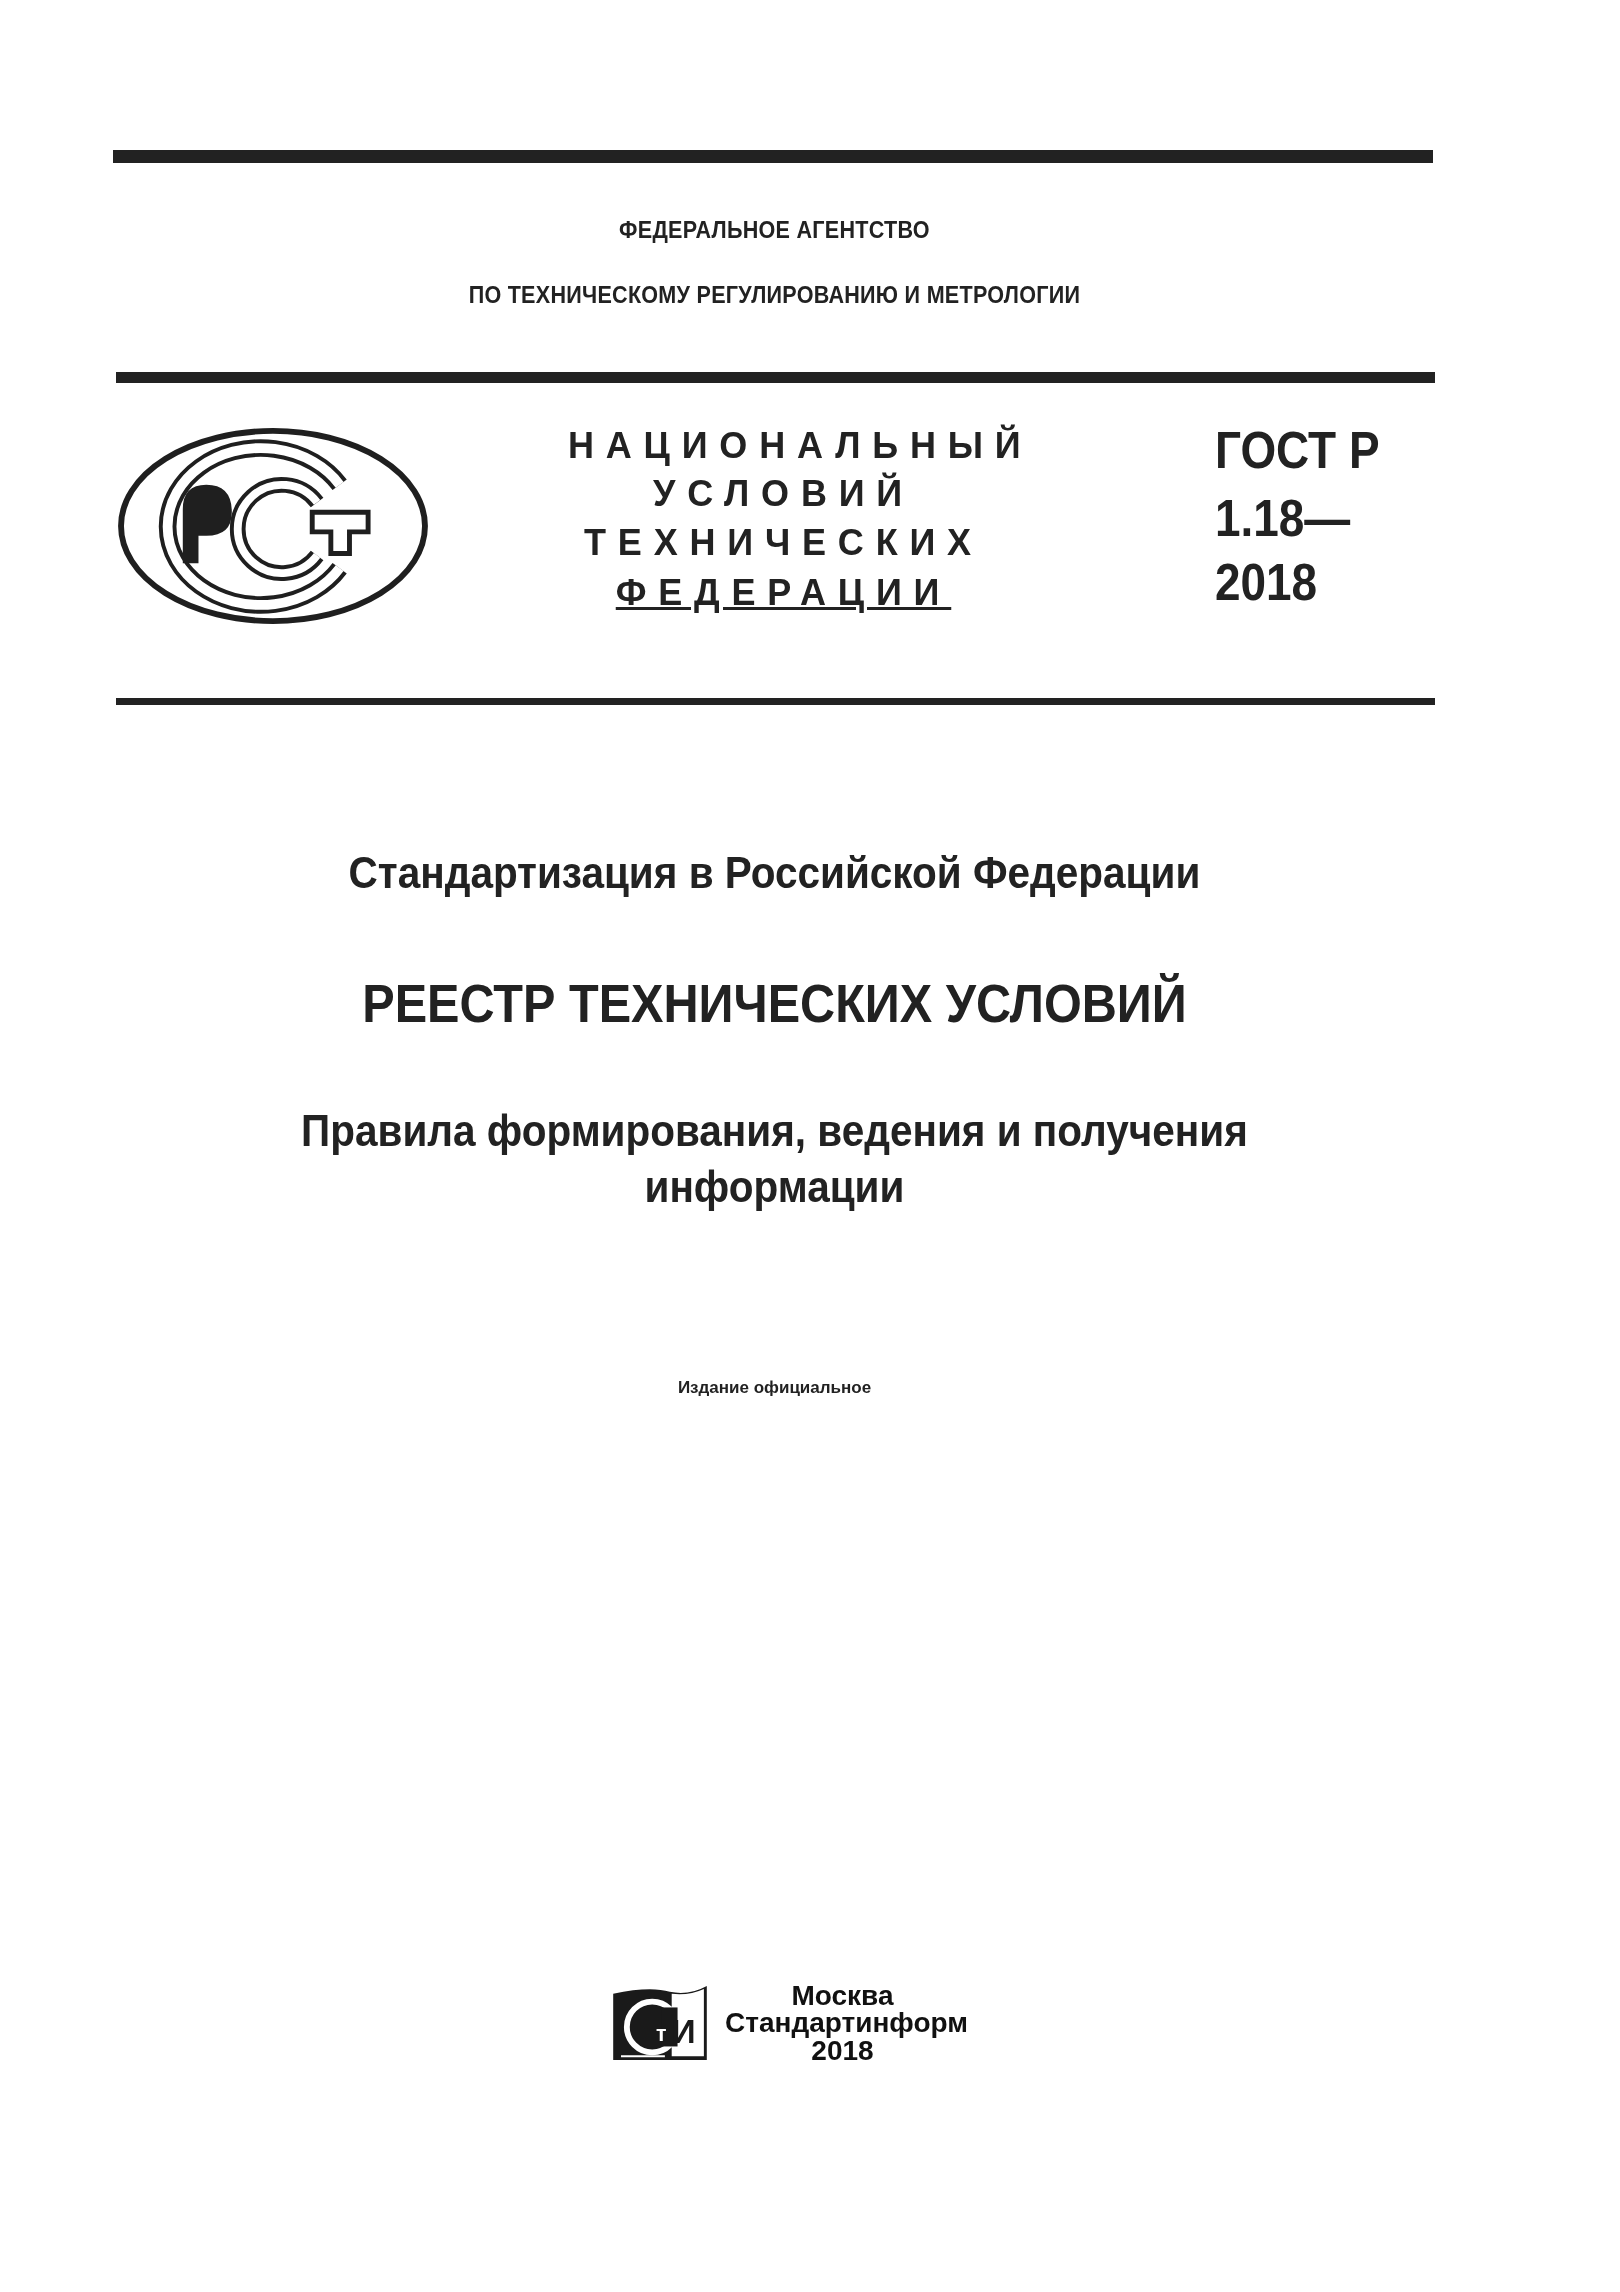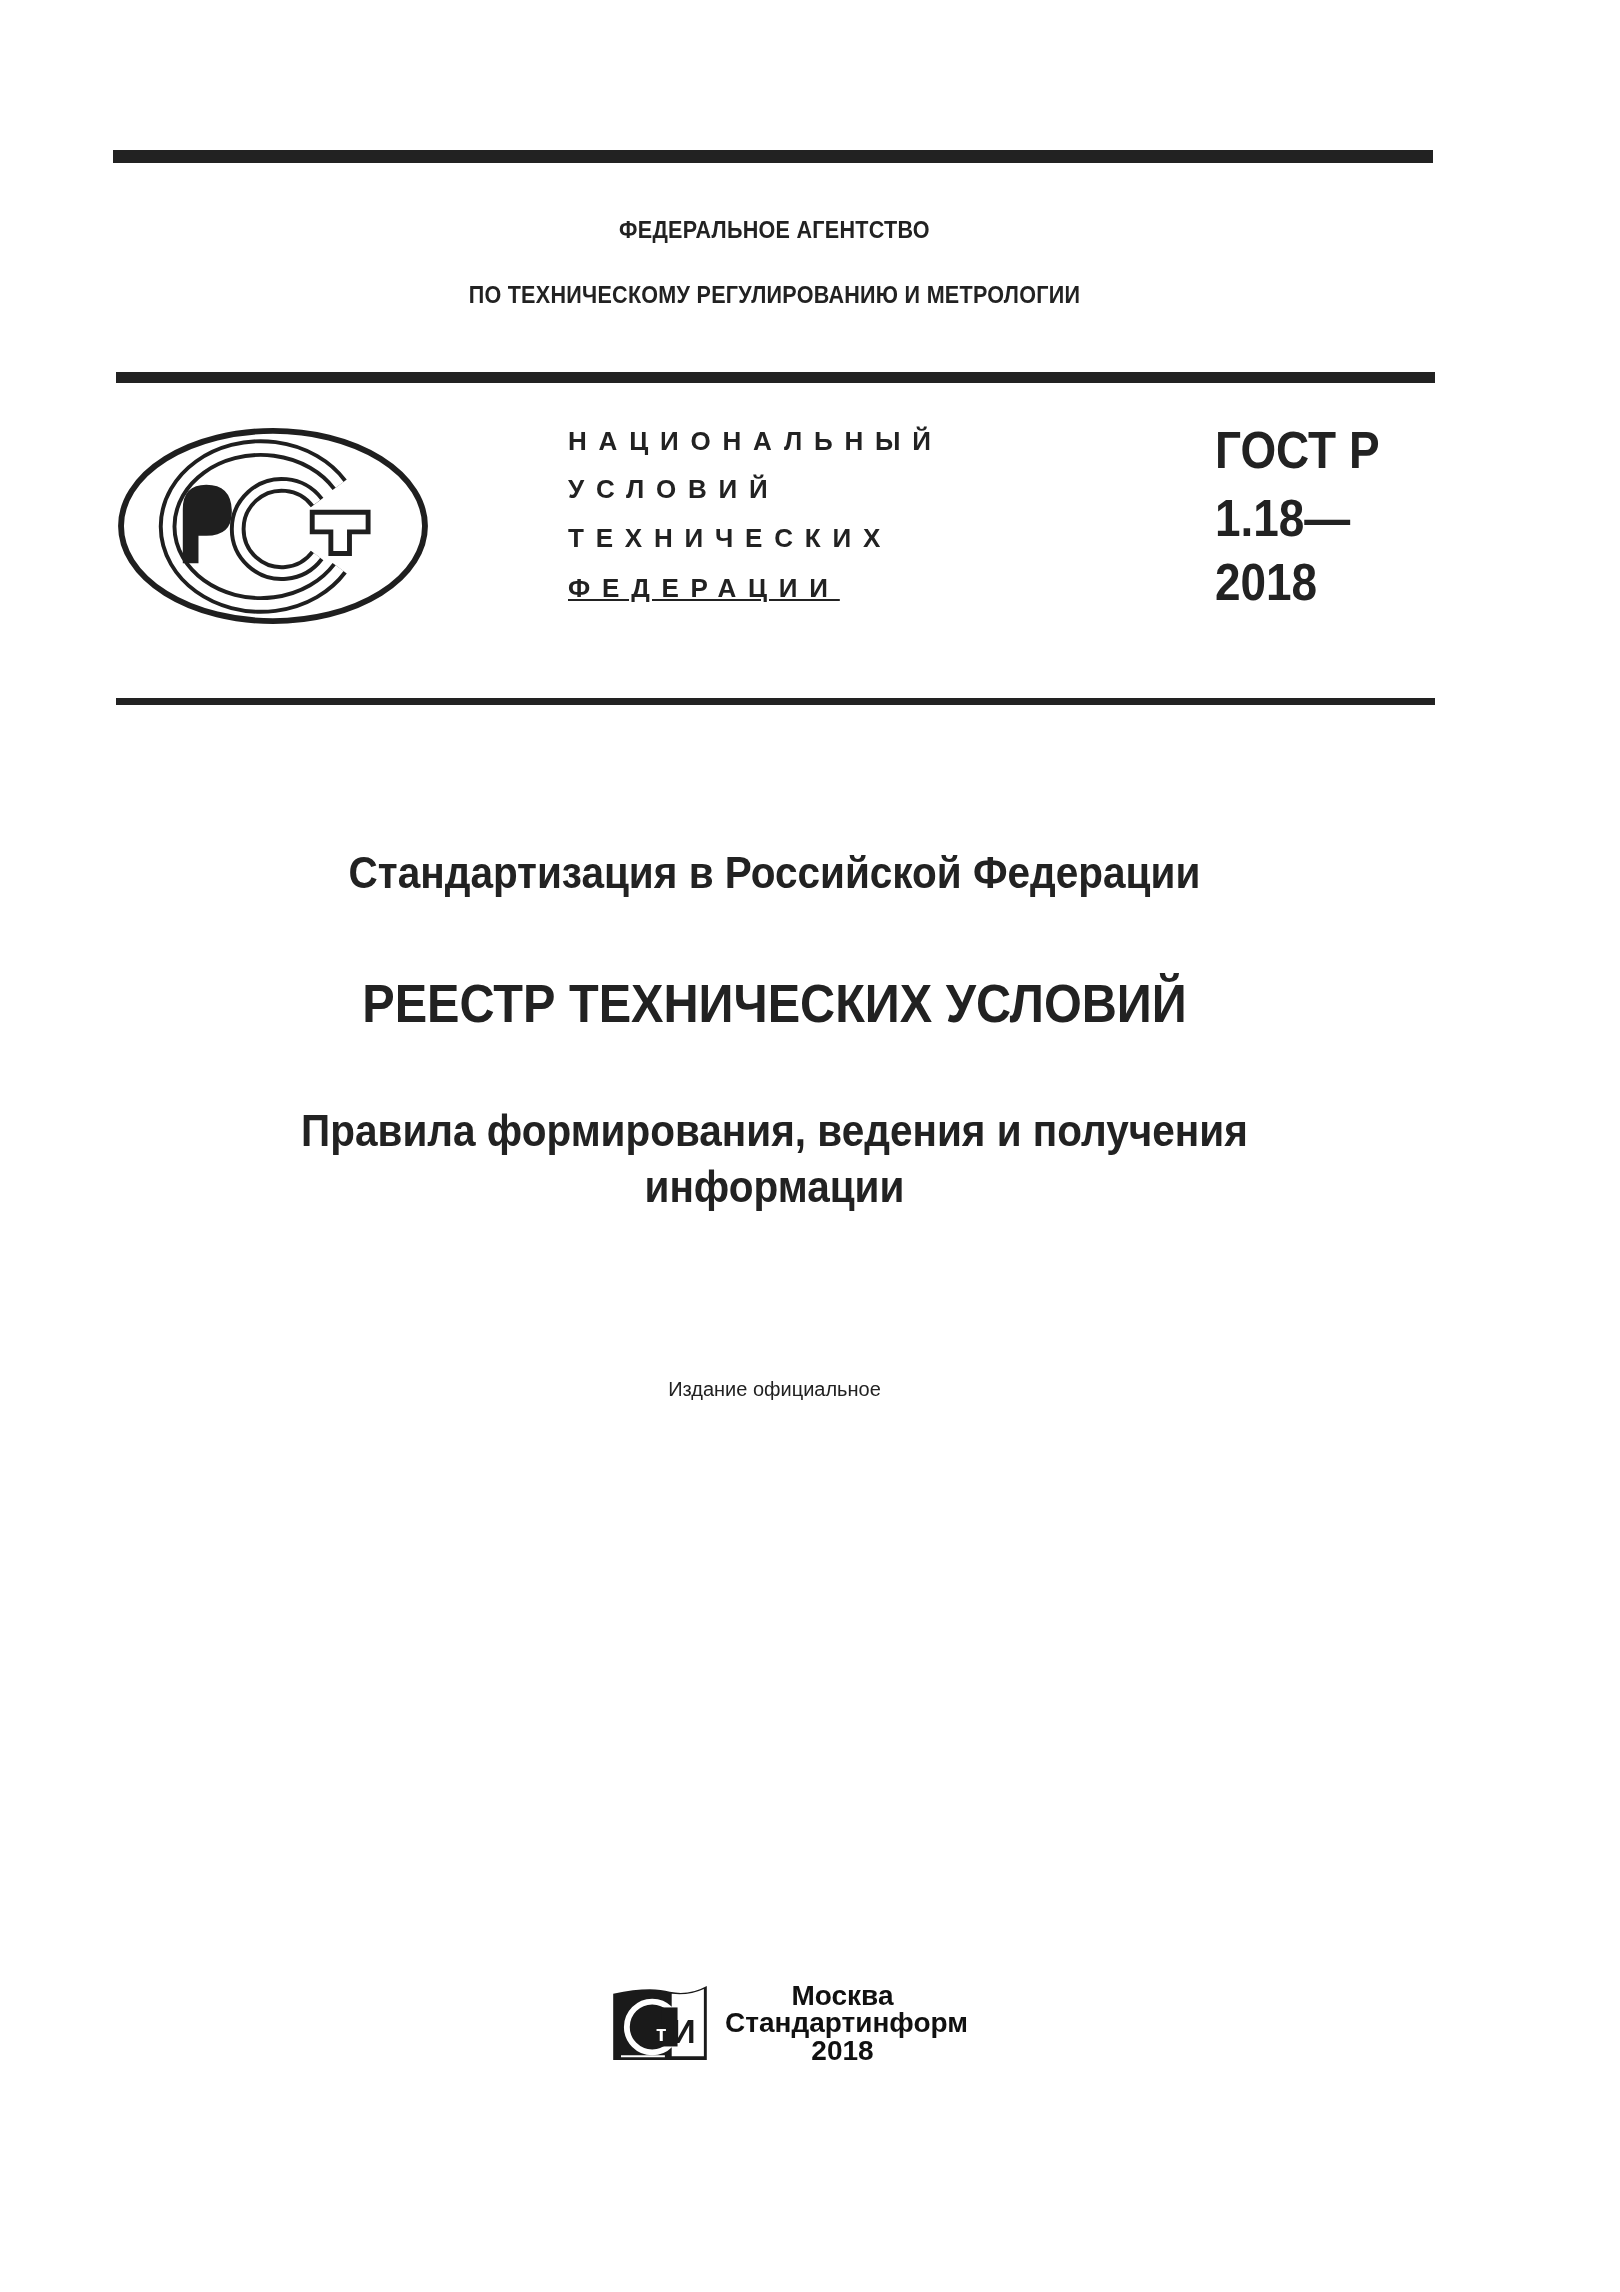--- a/index.html
+++ b/index.html
@@ -16,22 +16,22 @@
     position: absolute; left: 0; width: 1549px; text-align: center;
     font-weight: bold; font-size: 24.5px; letter-spacing: 0.3px; color: #222;
     transform: scaleX(0.88); transform-origin: 774px 0;
   }
   .agency-1 { top: 216px; }
   .agency-2 { top: 281px; }
 
   .emblem { position: absolute; left: 116px; top: 426px; width: 314px; height: 201px; }
 
   .nat {
-    position: absolute; left: 568px; width: 431px; 
-    font-weight: bold; font-size: 26px; letter-spacing: 11.8px; color: #222;
+    position: absolute; left: 568px; width: 431px; text-align: center;
+    font-weight: bold; font-size: 36px; letter-spacing: 11.8px; color: #222;
     line-height: 1;
   }
   .nat-1 { top: 428px; }
   .nat-2 { top: 476px; }
   .nat-3 { top: 525px; }
   .nat-4 { top: 575px; text-decoration: underline; }
 
   .gost {
     position: absolute; left: 1215px; font-weight: bold; font-size: 51px;
     color: #222; line-height: 1; transform: scaleX(0.9); transform-origin: 0 0;
@@ -50,21 +50,21 @@
     font-weight: bold; font-size: 54px; color: #222;
     transform: scaleX(0.9); transform-origin: 774px 0;
   }
   .subtitle {
     position: absolute; left: 0; width: 1549px; top: 1103px; text-align: center;
     font-weight: bold; font-size: 45px; color: #222; line-height: 56px;
     transform: scaleX(0.9); transform-origin: 774px 0;
   }
   .edition {
     position: absolute; left: 0; width: 1549px; top: 1378px; text-align: center;
-    font-weight: normal; font-size: 20px; color: #222;
+    font-weight: bold; font-size: 17px; color: #222;
   }
 
   .publisher-logo { position: absolute; left: 611px; top: 1986px; width: 98px; height: 78px; }
   .publisher {
     position: absolute; left: 725px; width: 235px; text-align: center;
     font-weight: bold; font-size: 28px; color: #111; line-height: 27.4px;
   }
   .pub-1 { top: 1982px; }
   .pub-2 { top: 2009px; }
   .pub-3 { top: 2037px; }

